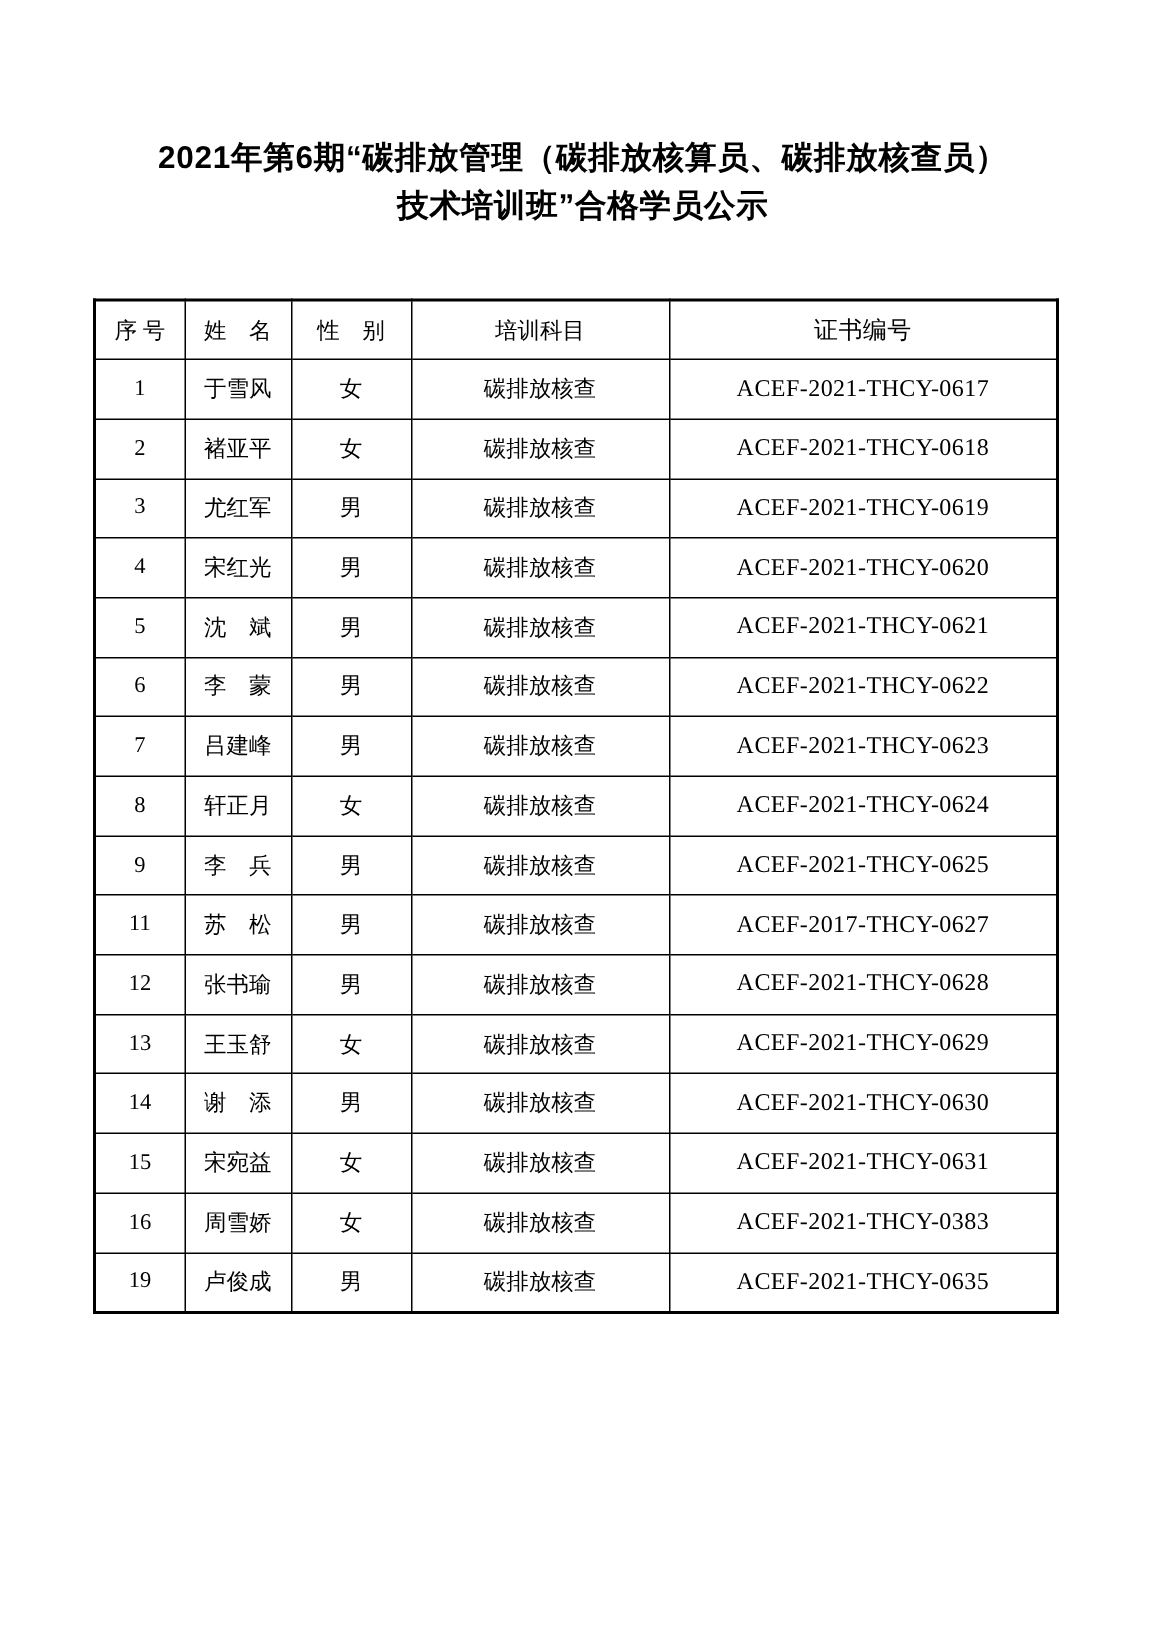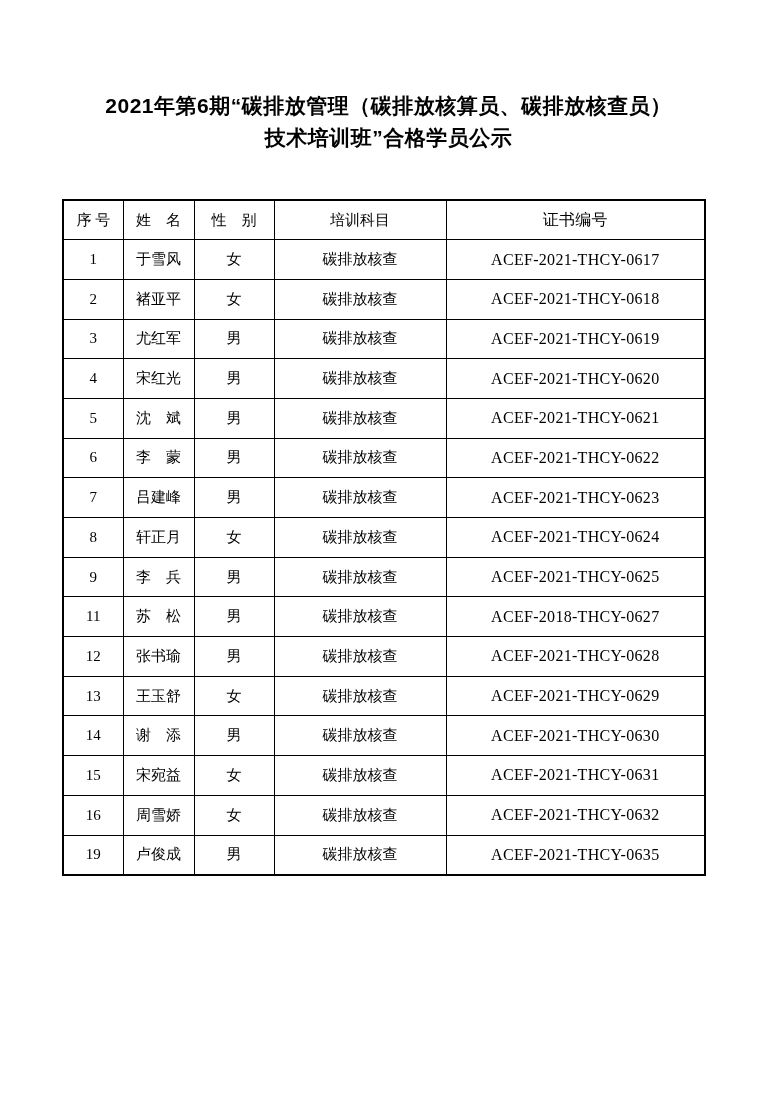--- a/index.html
+++ b/index.html
@@ -152,21 +152,21 @@
       <td>李　兵</td>
       <td>男</td>
       <td>碳排放核查</td>
       <td class="cert">ACEF-2021-THCY-0625</td>
     </tr>
         <tr>
       <td class="no">11</td>
       <td>苏　松</td>
       <td>男</td>
       <td>碳排放核查</td>
-      <td class="cert">ACEF-2018-THCY-0627</td>
+      <td class="cert">ACEF-2017-THCY-0627</td>
     </tr>
         <tr>
       <td class="no">12</td>
       <td>张书瑜</td>
       <td>男</td>
       <td>碳排放核查</td>
       <td class="cert">ACEF-2021-THCY-0628</td>
     </tr>
         <tr>
       <td class="no">13</td>
@@ -187,21 +187,21 @@
       <td>宋宛益</td>
       <td>女</td>
       <td>碳排放核查</td>
       <td class="cert">ACEF-2021-THCY-0631</td>
     </tr>
         <tr>
       <td class="no">16</td>
       <td>周雪娇</td>
       <td>女</td>
       <td>碳排放核查</td>
-      <td class="cert">ACEF-2021-THCY-0632</td>
+      <td class="cert">ACEF-2021-THCY-0383</td>
     </tr>
         <tr>
       <td class="no">19</td>
       <td>卢俊成</td>
       <td>男</td>
       <td>碳排放核查</td>
       <td class="cert">ACEF-2021-THCY-0635</td>
     </tr>
       </tbody>
   </table>

